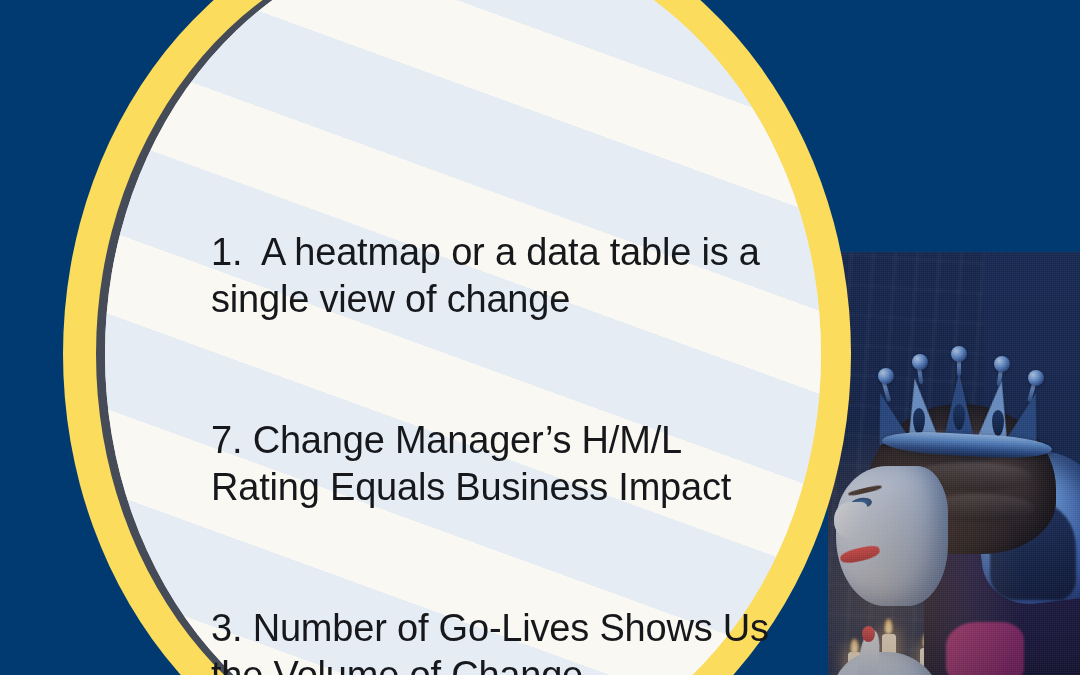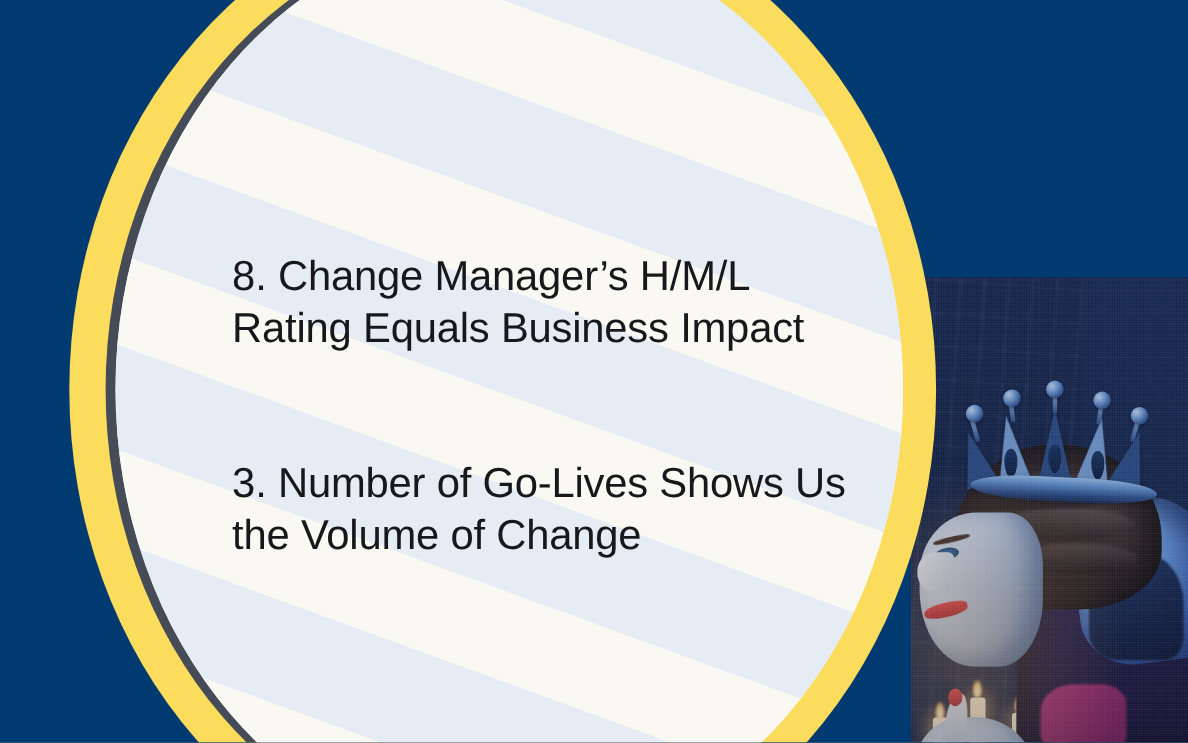--- a/index.html
+++ b/index.html
@@ -368,20 +368,21 @@
     <div class="photo-grade"></div>
     <div class="photo-grain"></div>
   </div>
 
   <div class="mirror">
     <div class="mirror-slate"></div>
     <div class="mirror-glass"></div>
   </div>
 
   <div class="mirror-text">
-    <span class="line">8. Change Manager’s H/M/L Rating Equals Business Impact</span>
+    <span class="line">1.  A heatmap or a data table is a single view of change</span>
+    <span class="line">7. Change Manager’s H/M/L Rating Equals Business Impact</span>
     <span class="line">3. Number of Go-Lives Shows Us the Volume of Change</span>
     
     
     
   </div>
 
 </div>
 
 </body></html>

